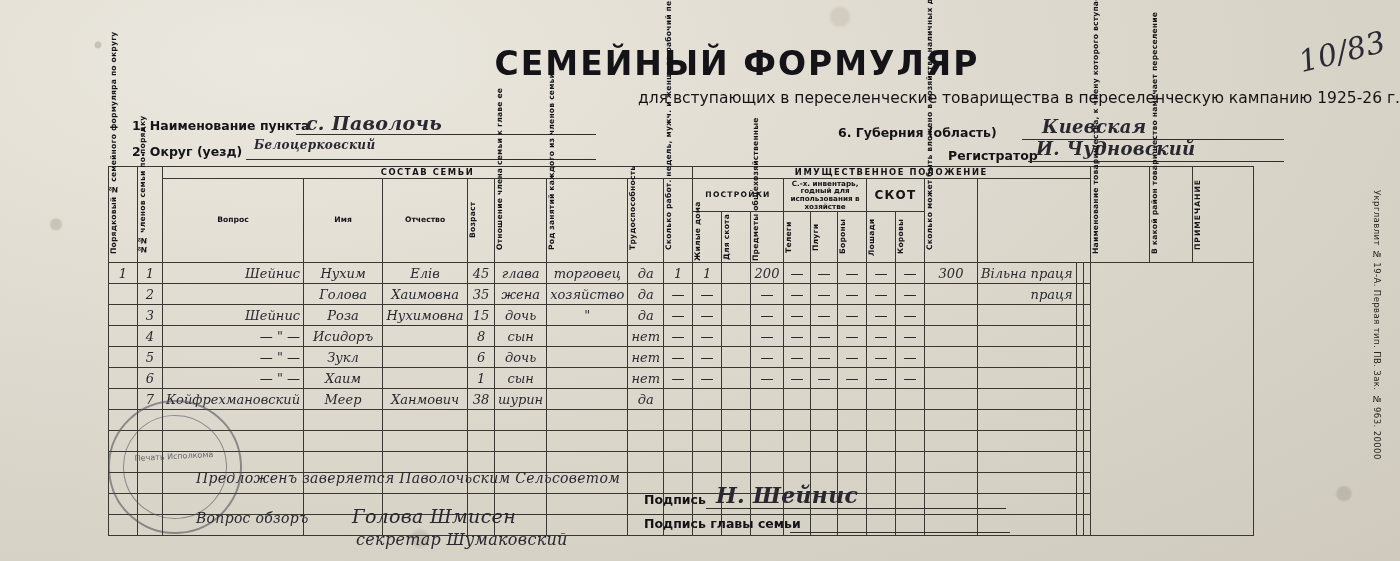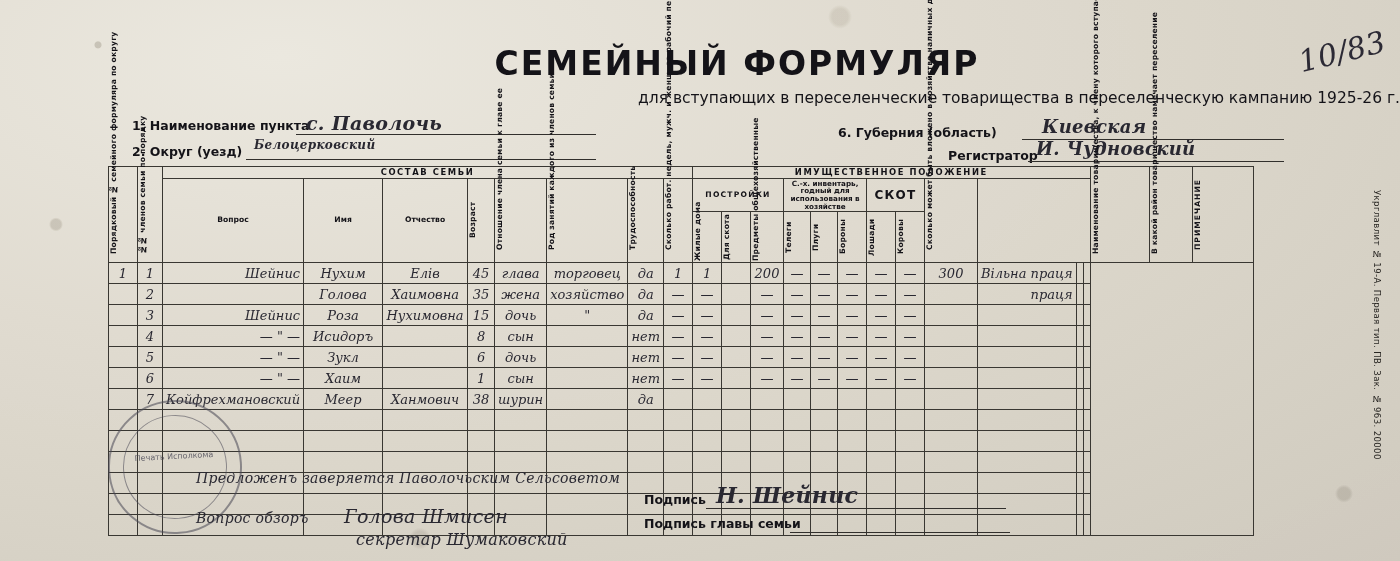--- a/index.html
+++ b/index.html
@@ -516,21 +516,21 @@
           </tr>
         </tbody>
   </table>
   </div>
 
   <div id="stamp"></div>
   <div id="stamp-txt">Печать Исполкома</div>
 
   <div class="sig hand" style="left:196px;top:470px;font-size:14px;">Предложенъ заверяется Паволочьским Сельсоветом</div>
   <div class="sig hand" style="left:196px;top:490px;font-size:14px;margin-top:20px;">Вопрос обзоръ</div>
-  <div class="sig hand" style="left:344px;top:505px;font-size:19px;">Голова Шмисен</div>
+  <div class="sig hand" style="left:352px;top:505px;font-size:19px;">Голова Шмисен</div>
   <div class="sig hand" style="left:356px;top:530px;font-size:16px;">секретар Шумаковский</div>
 
   <div class="sig-lbl" style="left:644px;top:492px;">Подпись</div>
   <div class="rule" style="left:706px;top:508px;width:300px;"></div>
   <div class="sig hand hand-b" style="left:716px;top:482px;font-size:22px;">Н. Шейнис</div>
 
   <div class="sig-lbl" style="left:644px;top:516px;">Подпись главы семьи</div>
   <div class="rule" style="left:790px;top:532px;width:220px;"></div>
 
 </div>

